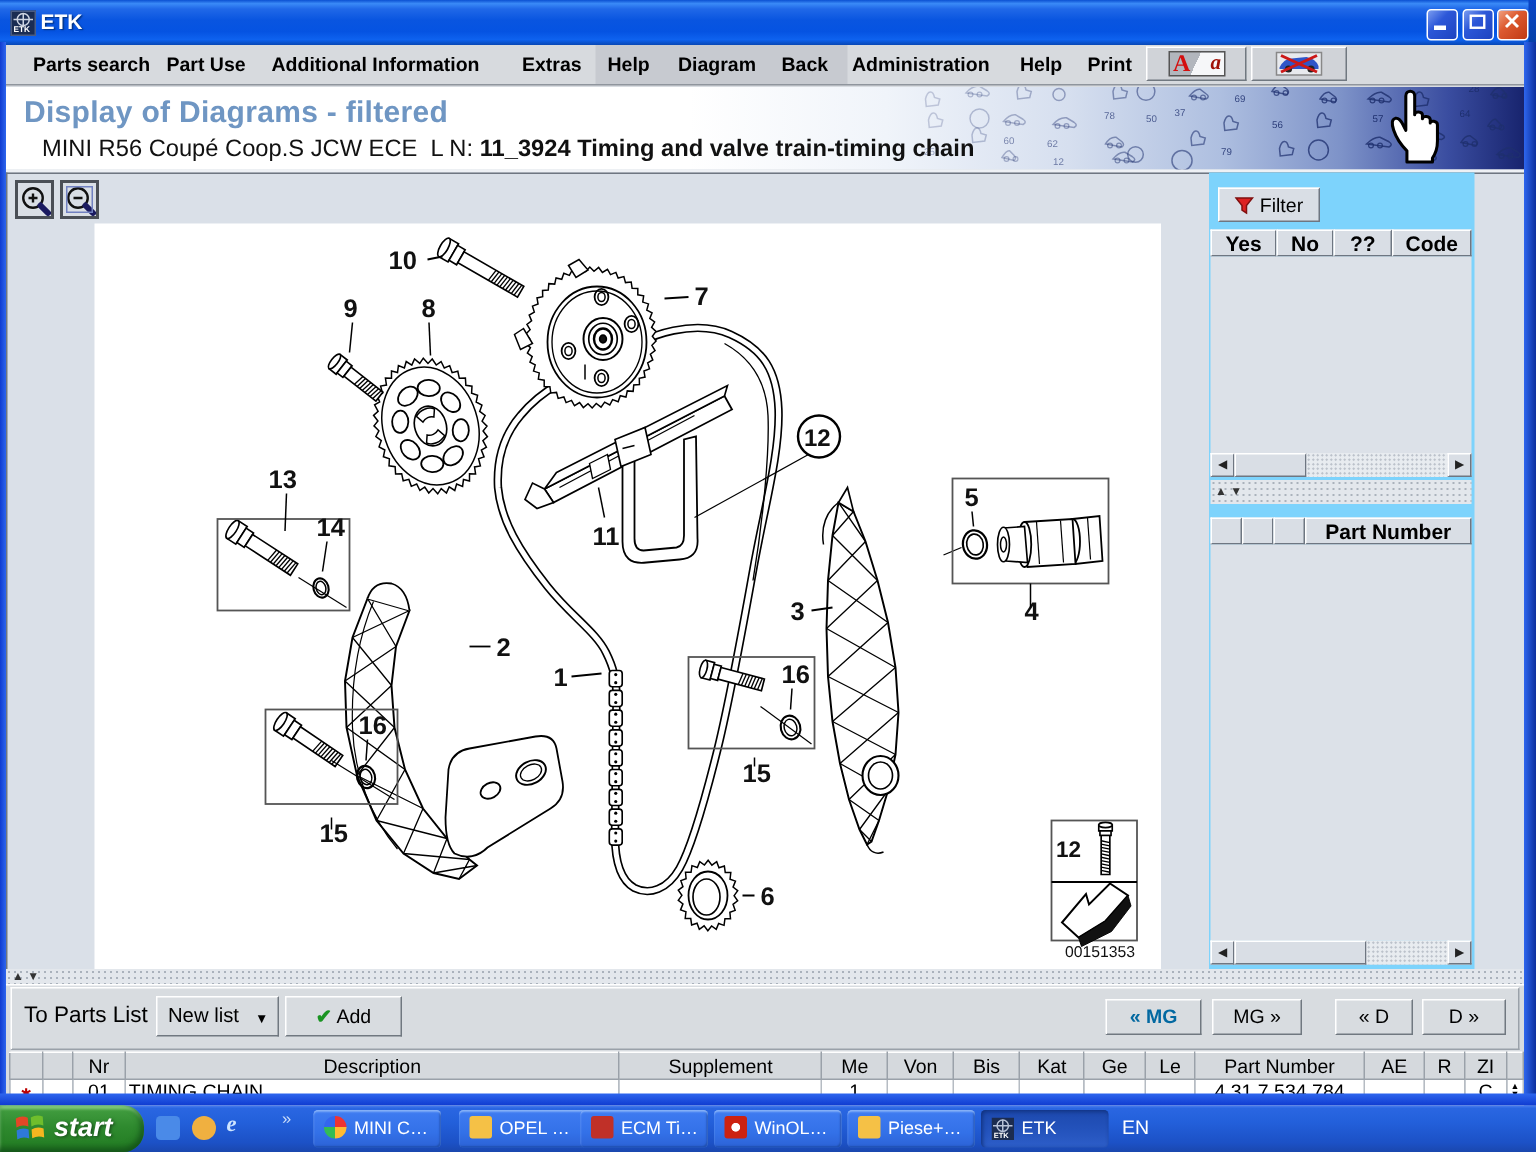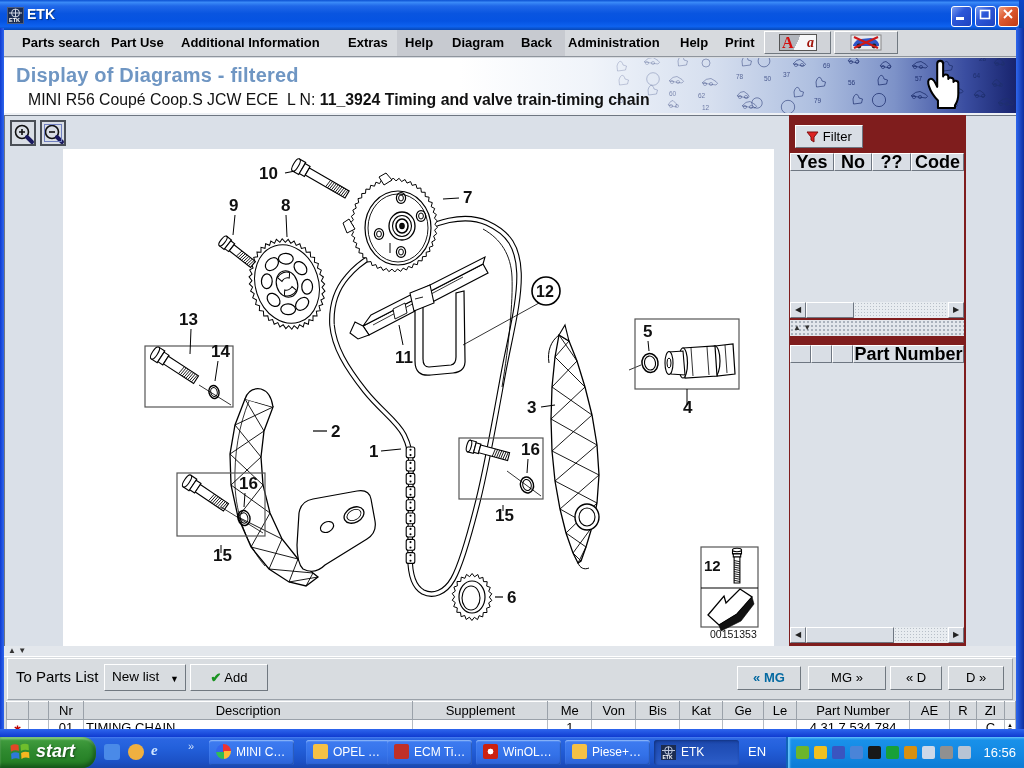--- a/index.html
+++ b/index.html
@@ -23,24 +23,24 @@
 #banner h1{font-size:20px;color:#6f96c3;font-weight:bold;position:absolute;left:12px;top:6px;letter-spacing:.2px}
 #banner .l2{position:absolute;left:24px;top:33px;font-size:15.8px;color:#111}
 
 #content{left:4px;top:115px;width:1012px;height:540px;background:#dae0e8;border-top:1px solid #6e7681;border-left:1px solid #6e7681}
 .zbtn{position:absolute;top:4px;width:26px;height:26px;background:#d9dee5;border:2px solid #4a4f56}
 #canvas{position:absolute;left:58px;top:33px;width:711px;height:504px;background:#fff}
 
 #vsplit{position:absolute;left:822px;top:0;width:9px;height:539px;background-image:radial-gradient(#aab2bc 22%,transparent 23%);background-size:4px 4px;background-color:#e3e7ec}
 #vline{position:absolute;left:831px;top:0;width:3px;height:539px;background:#6e7681;border-right:1px solid #fff}
 
-#rpanel{left:789px;top:115px;width:177px;height:540px;background:#7f1d1d}
+#rpanel{left:806px;top:115px;width:177px;height:540px;background:#7dd3fc}
 .rb3{border-top:1px solid #fff;border-left:1px solid #fff;border-right:1px solid #6e7681;border-bottom:1px solid #6e7681}
 #fbtn{position:absolute;left:6px;top:10px;width:68px;height:23px;background:#d9dee5;font-size:13px;text-align:center;line-height:21px}
-.hdrrow{position:absolute;left:1px;display:flex;font-weight:bold;font-size:18px}
+.hdrrow{position:absolute;left:1px;display:flex;font-weight:bold;font-size:14px}
 .hdrrow div{height:18px;background:#d9dee5;border-top:1px solid #fff;border-left:1px solid #fff;border-right:1px solid #6e7681;border-bottom:1px solid #6e7681;text-align:center;line-height:17px}
 .flatlist{position:absolute;left:1px;background:#dce1e8}
 .hscroll{position:absolute;height:16px;background:#dce1e8}
 .sbtn{position:absolute;top:0;width:16px;height:16px;background:#d9dee5;border:1px solid #fff;border-right-color:#6e7681;border-bottom-color:#6e7681;font-size:8px;text-align:center;line-height:14px;color:#222}
 .sthumb{position:absolute;top:0;height:16px;background:#d9dee5;border:1px solid #fff;border-right-color:#6e7681;border-bottom-color:#6e7681}
 .strack{position:absolute;top:0;height:16px;background-image:radial-gradient(#b8bfc8 30%,transparent 31%);background-size:3px 3px;background-color:#e8ecf0}
 
 #hsplit{left:4px;top:646px;width:1012px;height:10px;background-image:radial-gradient(#aab2bc 22%,transparent 23%);background-size:4px 4px;background-color:#e3e7ec}
 #bottom{left:4px;top:656px;width:1012px;height:73px;background:#d8dce0;border-top:1px solid #fff}
 #tobar{position:absolute;left:3px;top:1px;width:1006px;height:42px;border:1px solid #9aa1a9;border-top-color:#fff;border-left-color:#fff}
@@ -487,21 +487,21 @@
 <div id="hsplit" class="abs">
     <span style="font-size:8px;color:#333;position:absolute;left:4px;top:0px">▲ ▼</span>
   </div>
 <div id="bottom" class="abs">
 <div id="tobar"></div>
 <div class="abs" style="left:12px;top:11px;font-size:15px">To Parts List</div>
 
 <div id="combo" class="abs">New list<span style="position:absolute;right:6px;top:9px;font-size:9px">▼</span></div>
 <div class="btn3" style="left:186px;top:7px;width:78px;height:27px;line-height:25px"><span style="color:#1a9422;font-weight:bold">✔</span> Add</div>
 <div class="btn3" style="left:733px;top:9px;width:64px;height:24px;line-height:22px;color:#0369a1;font-weight:bold">« MG</div>
-<div class="btn3" style="left:804px;top:9px;width:78px;height:24px;line-height:22px">MG »</div>
+<div class="btn3" style="left:804px;top:9px;width:60px;height:24px;line-height:22px">MG »</div>
 <div class="btn3" style="left:886px;top:9px;width:52px;height:24px;line-height:22px">« D</div>
 <div class="btn3" style="left:944px;top:9px;width:56px;height:24px;line-height:22px">D »</div>
 <table class="parts">
       <colgroup>
         <col style="width:22px">
         <col style="width:20px">
         <col style="width:35px">
         <col style="width:330px">
         <col style="width:135px">
         <col style="width:44px">
@@ -580,25 +580,12 @@
     <div class="tbtn" style="left:387px"><span class="tico" style="background:#c03028"></span>ECM Ti…</div>
     <div class="tbtn" style="left:476px"><span class="tico" style="background:radial-gradient(circle,#fff 25%,#c21 30%)"></span>WinOL…</div>
     <div class="tbtn" style="left:565px"><span class="tico" style="background:#f5c146"></span>Piese+…</div>
     <div class="tbtn pressed" style="left:654px;padding-left:27px"><svg width="15" height="15" viewBox="0 0 15 15" style="position:absolute;left:7px;top:5px">
         <rect width="15" height="15" fill="#1c2c50"></rect>
         <circle cx="7.5" cy="5.5" r="3.8" fill="none" stroke="#b8c2d8" stroke-width="1"></circle>
         <path d="M1 5.5 H14 M7.5 1.5 V9.5" stroke="#b8c2d8"></path>
         <text x="1.5" y="13.8" font-size="5" fill="#fff" font-weight="bold">ETK</text>
       </svg>ETK</div>
  <div class="abs" style="left:748px;top:7px;color:#fff;font-size:13px">EN</div>
- <div id="tray">
-      <span style="position:absolute;left:8px;top:9px;width:13px;height:13px;background:#6cb52c;border-radius:2px;display:inline-block"></span>
-      <span style="position:absolute;left:26px;top:9px;width:13px;height:13px;background:#f0c020;border-radius:2px;display:inline-block"></span>
-      <span style="position:absolute;left:44px;top:9px;width:13px;height:13px;background:#3a55c0;border-radius:2px;display:inline-block"></span>
-      <span style="position:absolute;left:62px;top:9px;width:13px;height:13px;background:#4a84d8;border-radius:2px;display:inline-block"></span>
-      <span style="position:absolute;left:80px;top:9px;width:13px;height:13px;background:#181818;border-radius:2px;display:inline-block"></span>
-      <span style="position:absolute;left:98px;top:9px;width:13px;height:13px;background:#18a038;border-radius:2px;display:inline-block"></span>
-      <span style="position:absolute;left:116px;top:9px;width:13px;height:13px;background:#d89010;border-radius:2px;display:inline-block"></span>
-      <span style="position:absolute;left:134px;top:9px;width:13px;height:13px;background:#cdd8e8;border-radius:2px;display:inline-block"></span>
-      <span style="position:absolute;left:152px;top:9px;width:13px;height:13px;background:#909090;border-radius:2px;display:inline-block"></span>
-      <span style="position:absolute;left:170px;top:9px;width:13px;height:13px;background:#b8c4d4;border-radius:2px;display:inline-block"></span>
-      <div id="clock">16:56</div>
-    </div>
 </div>
 </body></html>

